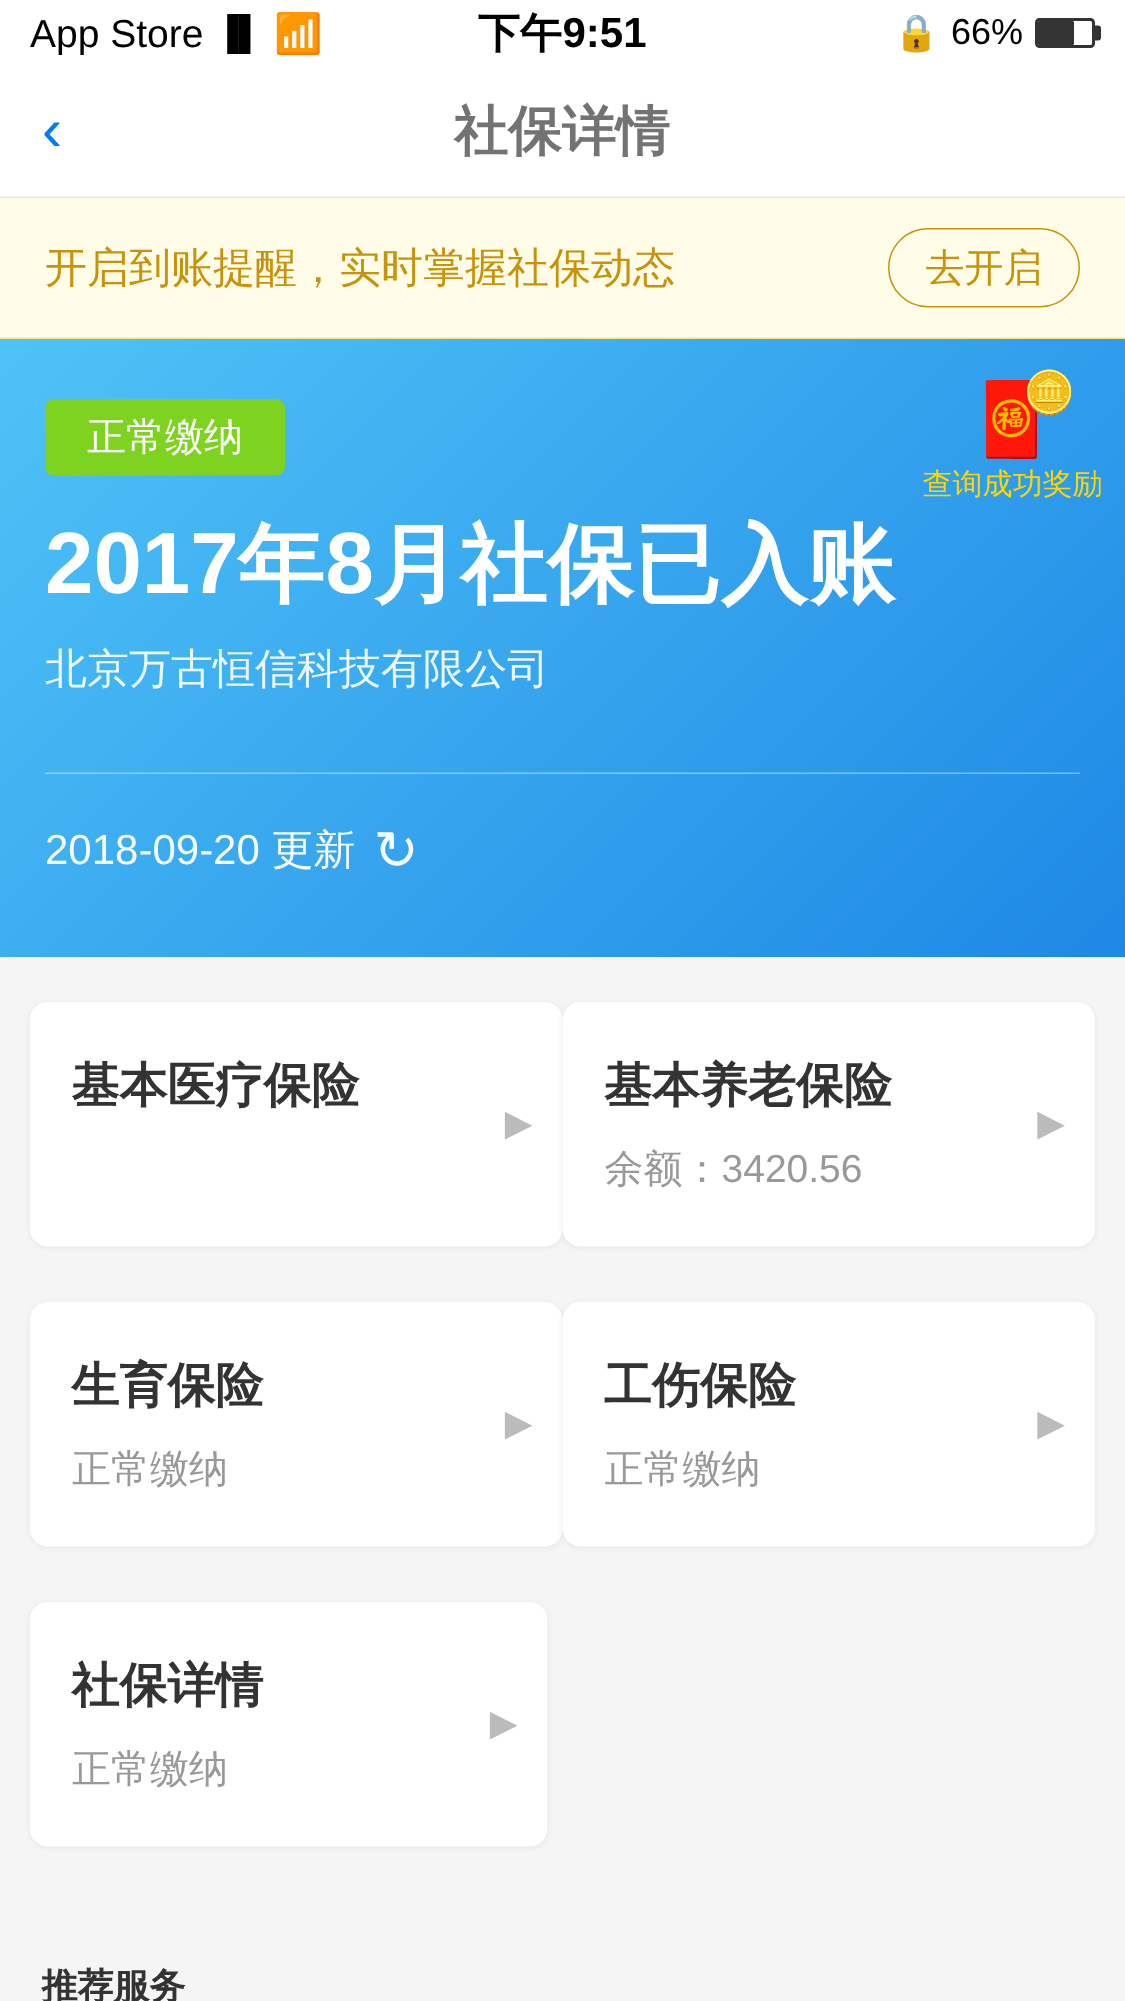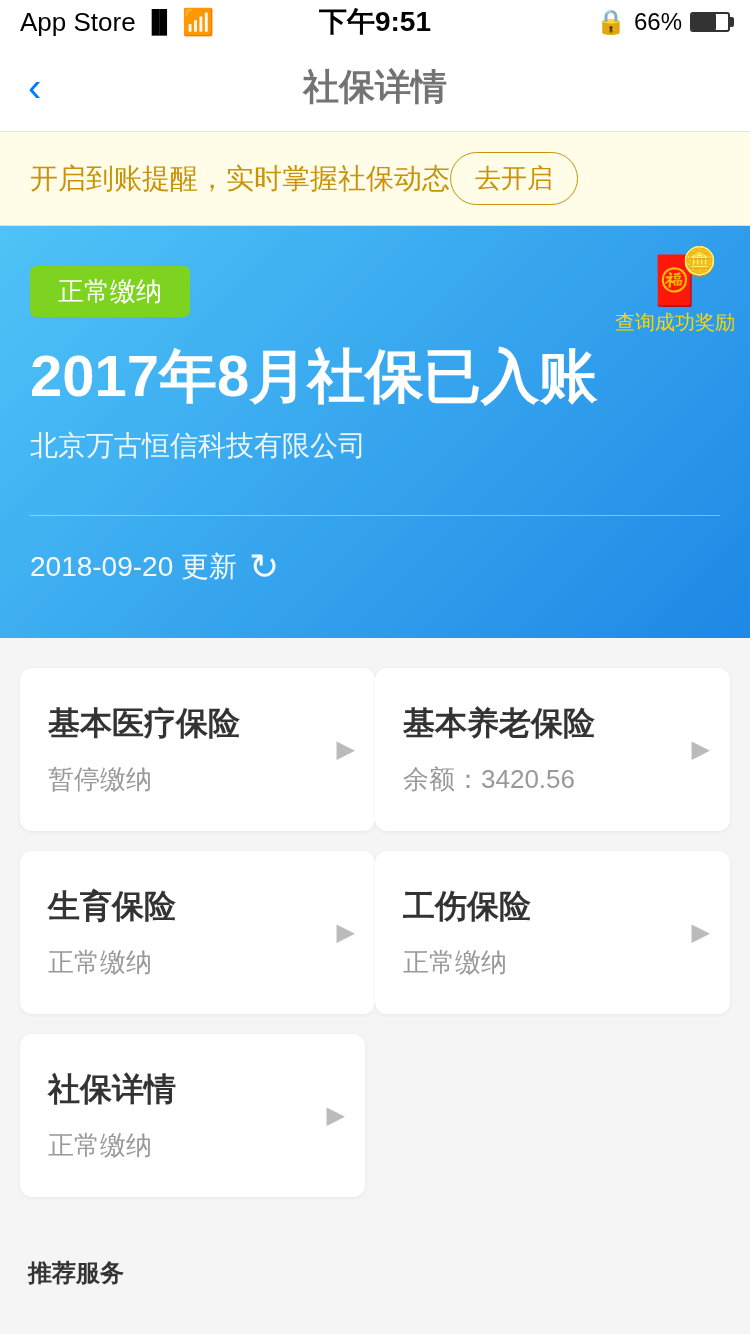--- a/index.html
+++ b/index.html
@@ -94,21 +94,21 @@
       color: #737373;
     }
 
     
     .notification-banner {
       width: 750px;
       background: #fffde7;
       padding: 20px 30px;
       display: flex;
       align-items: center;
-      justify-content: flex-start;
+      justify-content: space-between;
       border-bottom: 1px solid #f0e68c;
     }
     .notification-text {
       font-size: 28px;
       color: #c8920a;
     }
     .notification-btn {
       border: 1.5px solid #c8920a;
       border-radius: 30px;
       padding: 8px 24px;
@@ -186,21 +186,21 @@
       text-align: center;
       white-space: nowrap;
     }
 
     
     .cards-section {
       padding: 30px 20px 10px;
     }
     .cards-row {
       display: flex;
-      margin-bottom: 20px;
+      margin-bottom: 37px;
     }
     .insurance-card {
       flex: 1;
       background: #fff;
       border-radius: 12px;
       padding: 34px 28px 34px;
       position: relative;
       cursor: pointer;
       box-shadow: 0 1px 4px rgba(0,0,0,0.06);
     }
@@ -288,21 +288,20 @@
     <span>2018-09-20 更新</span>
     <span class="refresh-icon">↻</span>
   </div>
 </div>
 
 <div class="cards-section">
 
   <div class="cards-row">
     <div class="insurance-card">
       <div class="card-title">基本医疗保险</div>
-      <div class="card-status">暂停缴纳</div>
       <span class="card-arrow">▶</span>
     </div>
     <div class="insurance-card">
       <div class="card-title">基本养老保险</div>
       <div class="card-status">余额：3420.56</div>
       <span class="card-arrow">▶</span>
     </div>
   </div>
 
   <div class="cards-row">

